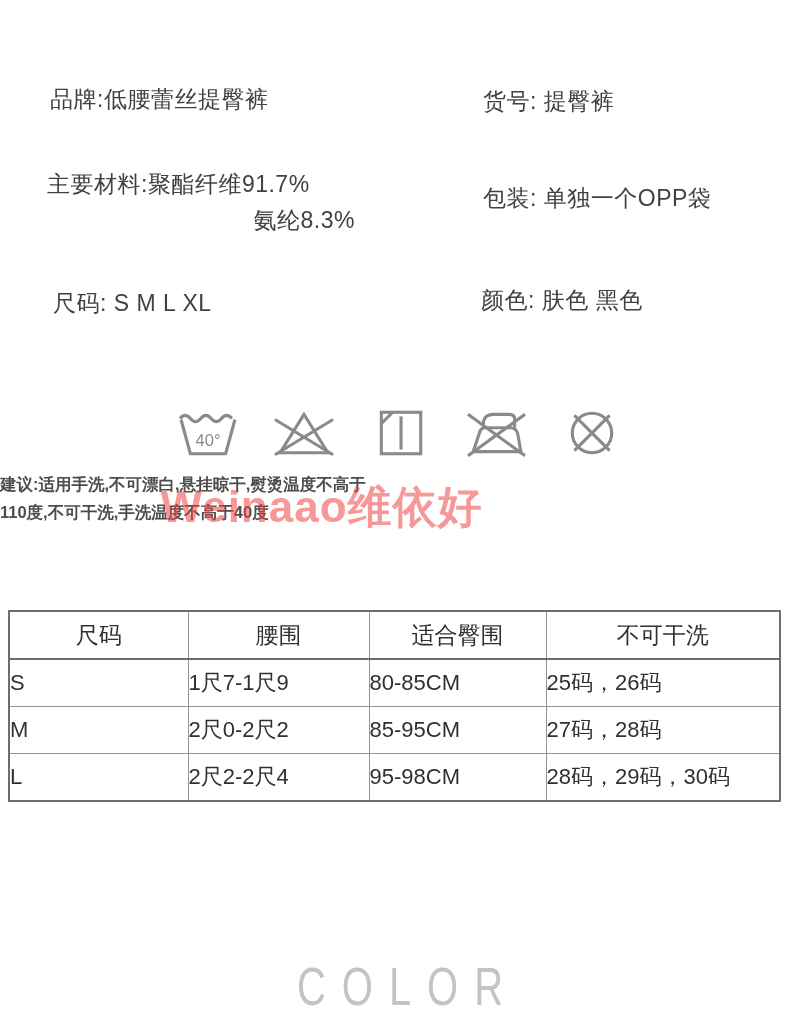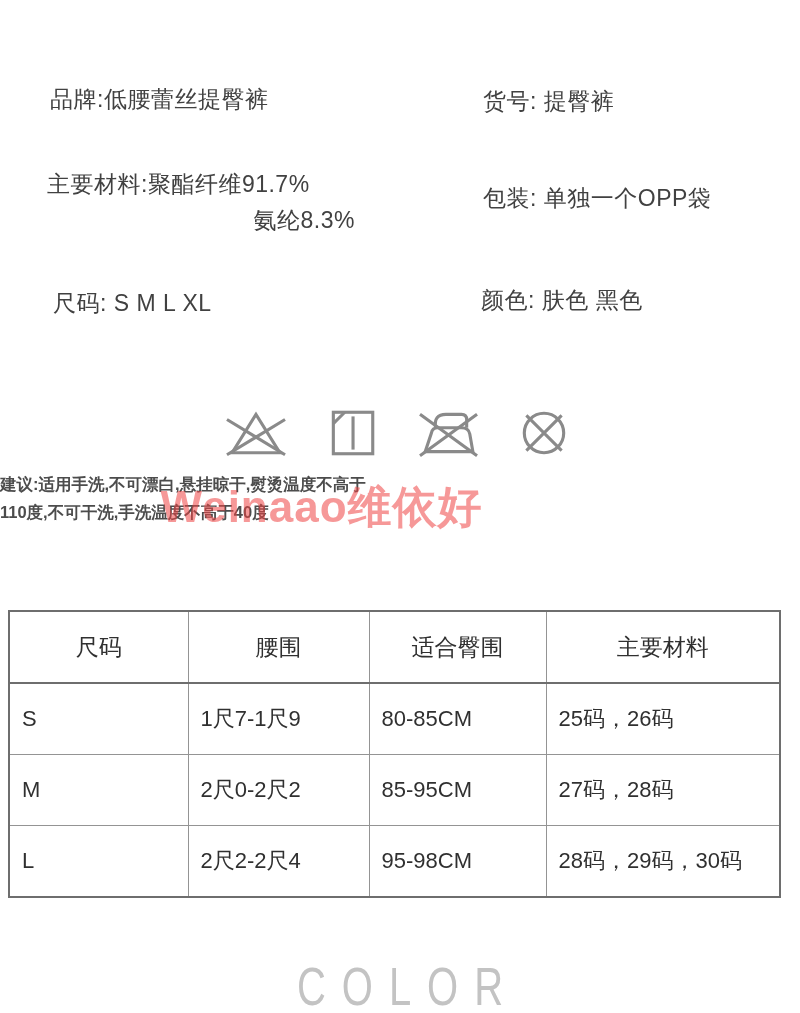--- a/index.html
+++ b/index.html
@@ -38,21 +38,21 @@
     letter-spacing:1px;z-index:5;pointer-events:none;white-space:nowrap;
   }
   
   table.size{
     position:absolute;left:8px;top:610px;width:771px;
     border-collapse:collapse;table-layout:fixed;
     font-size:22px;color:#303030;
   }
   table.size th,table.size td{
     border:1px solid #949494;height:46px;
-    font-weight:normal;padding:12px;
+    font-weight:normal;padding:0;
   }
   table.size{border:2px solid #6e6e6e;}
   table.size thead th{border-bottom:2px solid #6e6e6e;font-size:23px;}
   
   .color-heading{
     left:0;top:957px;width:800px;text-align:center;
     font-size:40px;letter-spacing:16px;padding-left:16px;box-sizing:border-box;
     color:#c3c3c3;transform:scaleY(1.32);transform-origin:top center;
     white-space:nowrap;
   }
@@ -66,20 +66,27 @@
 <div class="abs info" id="material">
   <div class="l1">主要材料:聚酯纤维91.7%</div>
   <div class="l2">氨纶8.3%</div>
 </div>
 
 <div class="abs info" id="packaging">包装: 单独一个OPP袋</div>
 <div class="abs info" id="size">尺码: S M L XL</div>
 <div class="abs info" id="colorline">颜色: 肤色 黑色</div>
 
 <div class="abs care-row">
+  <span class="care-ic">
+    <svg width="64" height="56" viewBox="0 0 60 54">
+      <path d="M3 13 Q8 7 13 13 T23 13 T33 13 T43 13 T53 13"></path>
+      <path d="M4 14 L13 47 L47 47 L56 14"></path>
+      <text x="30" y="40" text-anchor="middle">40°</text>
+    </svg>
+  </span>
   <span class="care-ic">
     <svg width="64" height="56" viewBox="0 0 60 54">
       <path d="M30 9 L7 46 L53 46 Z"></path>
       <path d="M2 14 L58 48 M58 14 L2 48"></path>
     </svg>
   </span>
   <span class="care-ic">
     <svg width="64" height="56" viewBox="0 0 60 54">
       <rect x="12" y="7" width="38" height="40"></rect>
       <path d="M31 11 L31 43"></path>
@@ -112,21 +119,21 @@
     <col style="width:179px">
       <col style="width:181px">
       <col style="width:177px">
       <col style="width:234px">
   </colgroup>
   <thead>
     <tr>
       <th>尺码</th>
       <th>腰围</th>
       <th>适合臀围</th>
-      <th>主要材料</th>
+      <th>不可干洗</th>
     </tr>
   </thead>
   <tbody>
     <tr>
       <td>S</td>
       <td>1尺7-1尺9</td>
       <td>80-85CM</td>
       <td>25码，26码</td>
     </tr>
     <tr>

